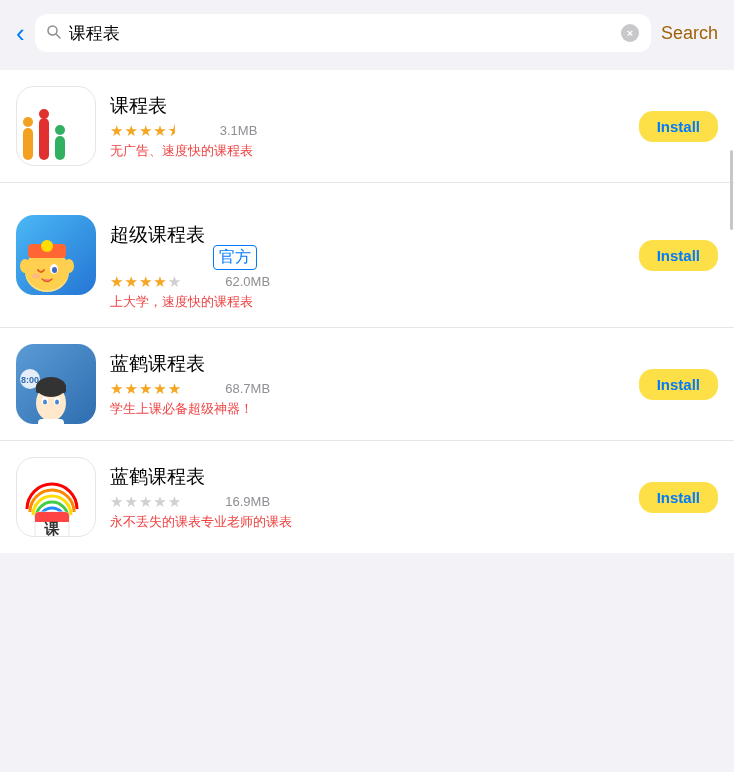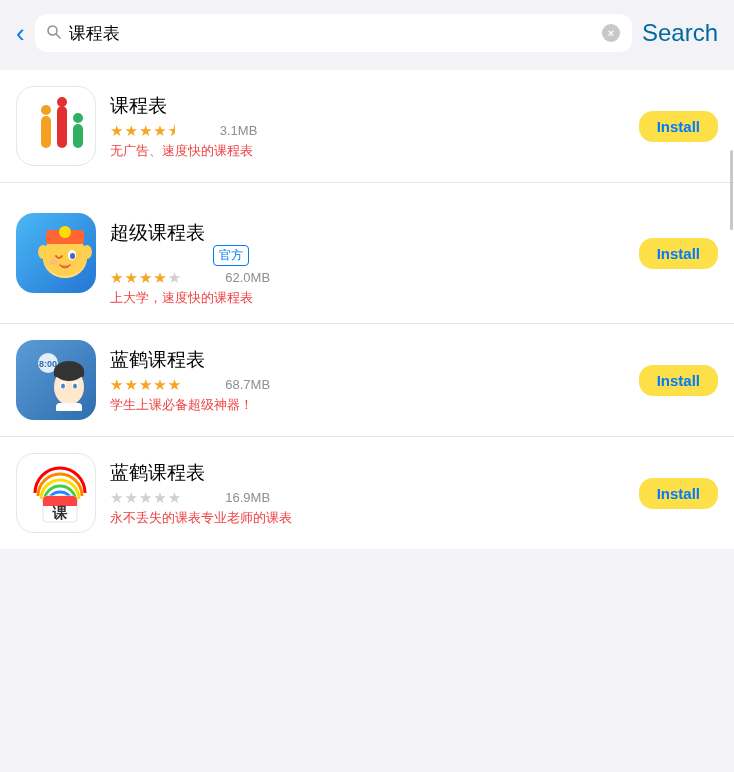--- a/index.html
+++ b/index.html
@@ -54,22 +54,22 @@
       display: flex;
       align-items: center;
       justify-content: center;
       cursor: pointer;
       color: #fff;
       font-size: 11px;
       font-weight: bold;
       flex-shrink: 0;
     }
     .search-action {
-      font-size: 24px;
-      color: #0369a1;
+      font-size: 18px;
+      color: #a16207;
       font-weight: 500;
       cursor: pointer;
       flex-shrink: 0;
     }
     .list {
       background: #fff;
       margin: 4px 0 0 0;
     }
     .app-item {
       display: flex;
@@ -99,21 +99,21 @@
       align-items: center;
       gap: 8px;
       margin-bottom: 4px;
     }
     .app-name {
       font-size: 19px;
       font-weight: 500;
       color: #000;
     }
     .official-badge {
-      font-size: 12px;
+      font-size: 16px;
       color: #007aff;
       border: 1.5px solid #007aff;
       border-radius: 4px;
       padding: 1px 5px;
       font-weight: 500;
       margin-top: 46px;
     }
     .rating-row {
       display: flex;
       align-items: center;
@@ -188,21 +188,22 @@
       background: #c7c7cc;
       border-radius: 2px;
     }
 
     
     .icon-inner {
       width: 100%;
       height: 100%;
       display: flex;
       align-items: center;
-      justify-content: flex-end;
+      justify-content: flex-start;
+      margin-top: 12px;
     }
   </style>
 </head>
 <body>
 
 <div class="header">
   <div class="back-btn">‹</div>
   <div class="search-bar">
     <div class="search-icon-wrap">
       <svg width="14" height="14" viewBox="0 0 14 14" fill="none">

